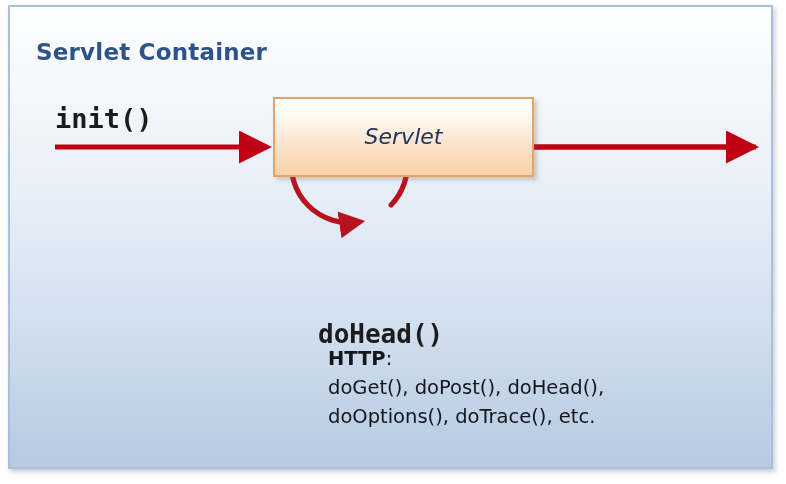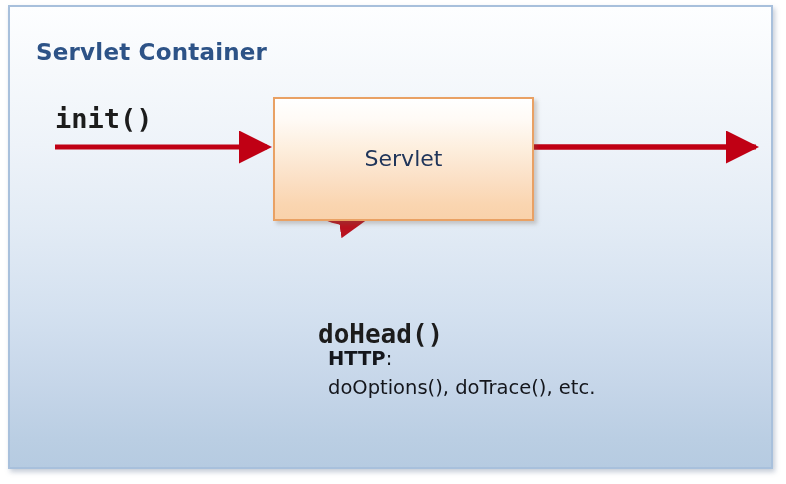--- a/index.html
+++ b/index.html
@@ -49,35 +49,36 @@
     letter-spacing: 0.2px;
     white-space: nowrap;
   }
 
   
   #servlet-box {
     position: absolute;
     left: 263px;
     top: 90px;
     width: 261px;
-    height: 124px;
+    height: 80px;
     box-sizing: border-box;
     border: 2px solid #e9a164;
     background: linear-gradient(to bottom,
         #ffffff 0%,
         #fffaf5 18%,
         #fdeedd 42%,
         #fbdfc4 68%,
         #fad5b0 88%,
         #f9d2ab 100%);
     box-shadow: 3px 3px 4px rgba(120,100,80,0.30);
     display: flex;
     flex-direction: row;
     align-items: center;
     justify-content: center;
+    font-style: italic;
   }
   .servlet-box-line {
     font-family: "DejaVu Sans", sans-serif;
     font-size: 22px;
     color: #20355a;
     line-height: 1.25;
     text-align: center;
     white-space: nowrap;
   }
 
@@ -151,16 +152,17 @@
 
   <div class="mono-label" id="init-label">init()</div>
 
 
   <div class="mono-label" id="service-label">doHead()</div>
 
   <div id="http-block">
     <div>
       <span class="http-head">HTTP</span><span>:</span>
     </div>
+    <div>doGet(), doPost(), doHead(),</div>
     <div>doOptions(), doTrace(), etc.</div>
   </div>
 
 </div>
 
 </body></html>

